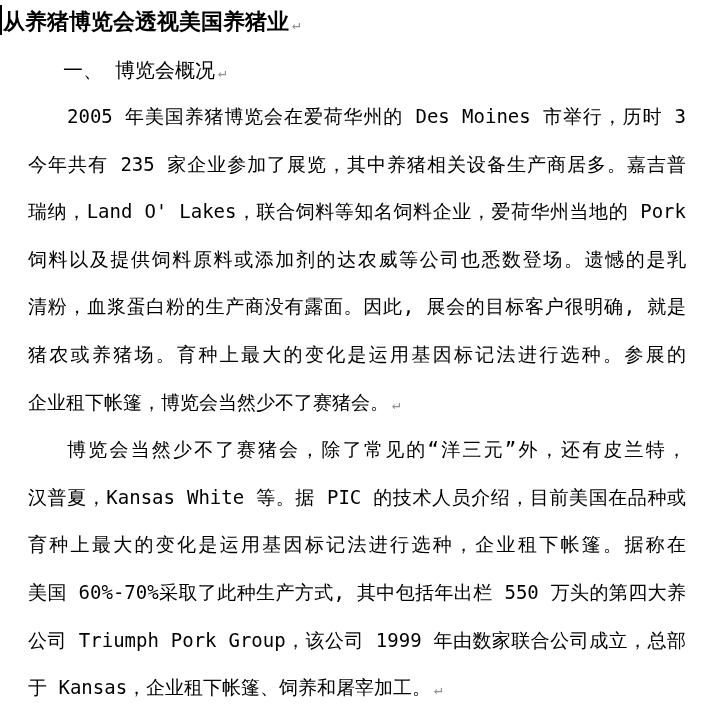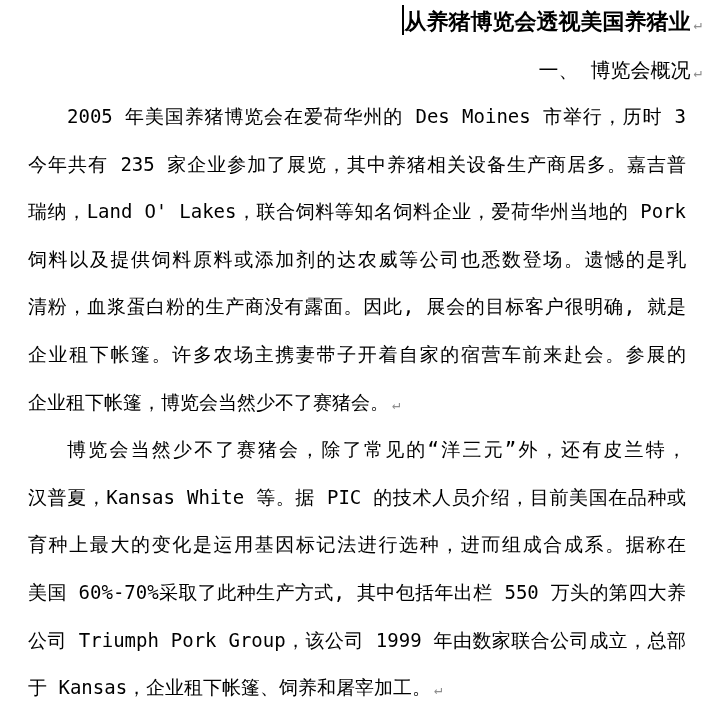--- a/index.html
+++ b/index.html
@@ -8,21 +8,21 @@
     width: 702px;
     height: 707px;
     background: #ffffff;
     color: #000000;
     font-family: "DejaVu Sans Mono", "Liberation Mono", monospace;
     overflow: hidden;
     box-sizing: border-box;
   }
   .title-line {
     padding-top: 5px;
-    text-align: right;
+    text-align: left;
     font-size: 22px;
     font-weight: bold;
     line-height: 31px;
     white-space: nowrap;
   }
   .caret {
     display: inline-block;
     width: 2px;
     height: 30px;
     background: #000000;
@@ -34,21 +34,20 @@
     font-weight: normal;
     font-size: 14px;
     margin-left: 3px;
   }
   .heading {
     margin-top: 16px;
     padding-left: 63px;
     font-size: 20px;
     line-height: 28px;
     white-space: nowrap;
-    text-align: right;
   }
   .heading .hnum { margin-right: 12px; }
   .bodytext {
     margin-top: 7px;
     padding-left: 28px;
     padding-right: 16px;
     font-size: 19px;
   }
   .line {
     height: 47.6px;
@@ -73,28 +72,28 @@
     <span class="hnum">一、</span><span>博览会概况</span><span class="pmark">↵</span>
   </div>
 
   <div class="bodytext">
 
     <div class="line first">2005 年美国养猪博览会在爱荷华州的 Des Moines 市举行，历时 3 天。</div>
     <div class="line">今年共有 235 家企业参加了展览，其中养猪相关设备生产商居多。嘉吉普</div>
     <div class="line">瑞纳，Land O' Lakes，联合饲料等知名饲料企业，爱荷华州当地的 Pork</div>
     <div class="line">饲料以及提供饲料原料或添加剂的达农威等公司也悉数登场。遗憾的是乳</div>
     <div class="line">清粉，血浆蛋白粉的生产商没有露面。因此, 展会的目标客户很明确, 就是</div>
-    <div class="line">企业租下帐篷。许多农场主携妻带子开着自家的宿营车前来赴会。参展的</div>
+    <div class="line">猪农或养猪场。育种上最大的变化是运用基因标记法进行选种。参展的</div>
     <div class="line end">
       <span>企业租下帐篷，博览会当然少不了赛猪会。</span><span class="pmark">↵</span>
     </div>
 
     <div class="line first">博览会当然少不了赛猪会，除了常见的“洋三元”外，还有皮兰特，</div>
     <div class="line">汉普夏，Kansas White 等。据 PIC 的技术人员介绍，目前美国在品种或</div>
-    <div class="line">育种上最大的变化是运用基因标记法进行选种，进而组成合成系。据称在</div>
+    <div class="line">育种上最大的变化是运用基因标记法进行选种，企业租下帐篷。据称在</div>
     <div class="line">美国 60%-70%采取了此种生产方式, 其中包括年出栏 550 万头的第四大养猪</div>
     <div class="line">公司 Triumph Pork Group，该公司 1999 年由数家联合公司成立，总部位</div>
     <div class="line end">
       <span>于 Kansas，企业租下帐篷、饲养和屠宰加工。</span><span class="pmark">↵</span>
     </div>
 
   </div>
 </div>
 
 </body></html>

